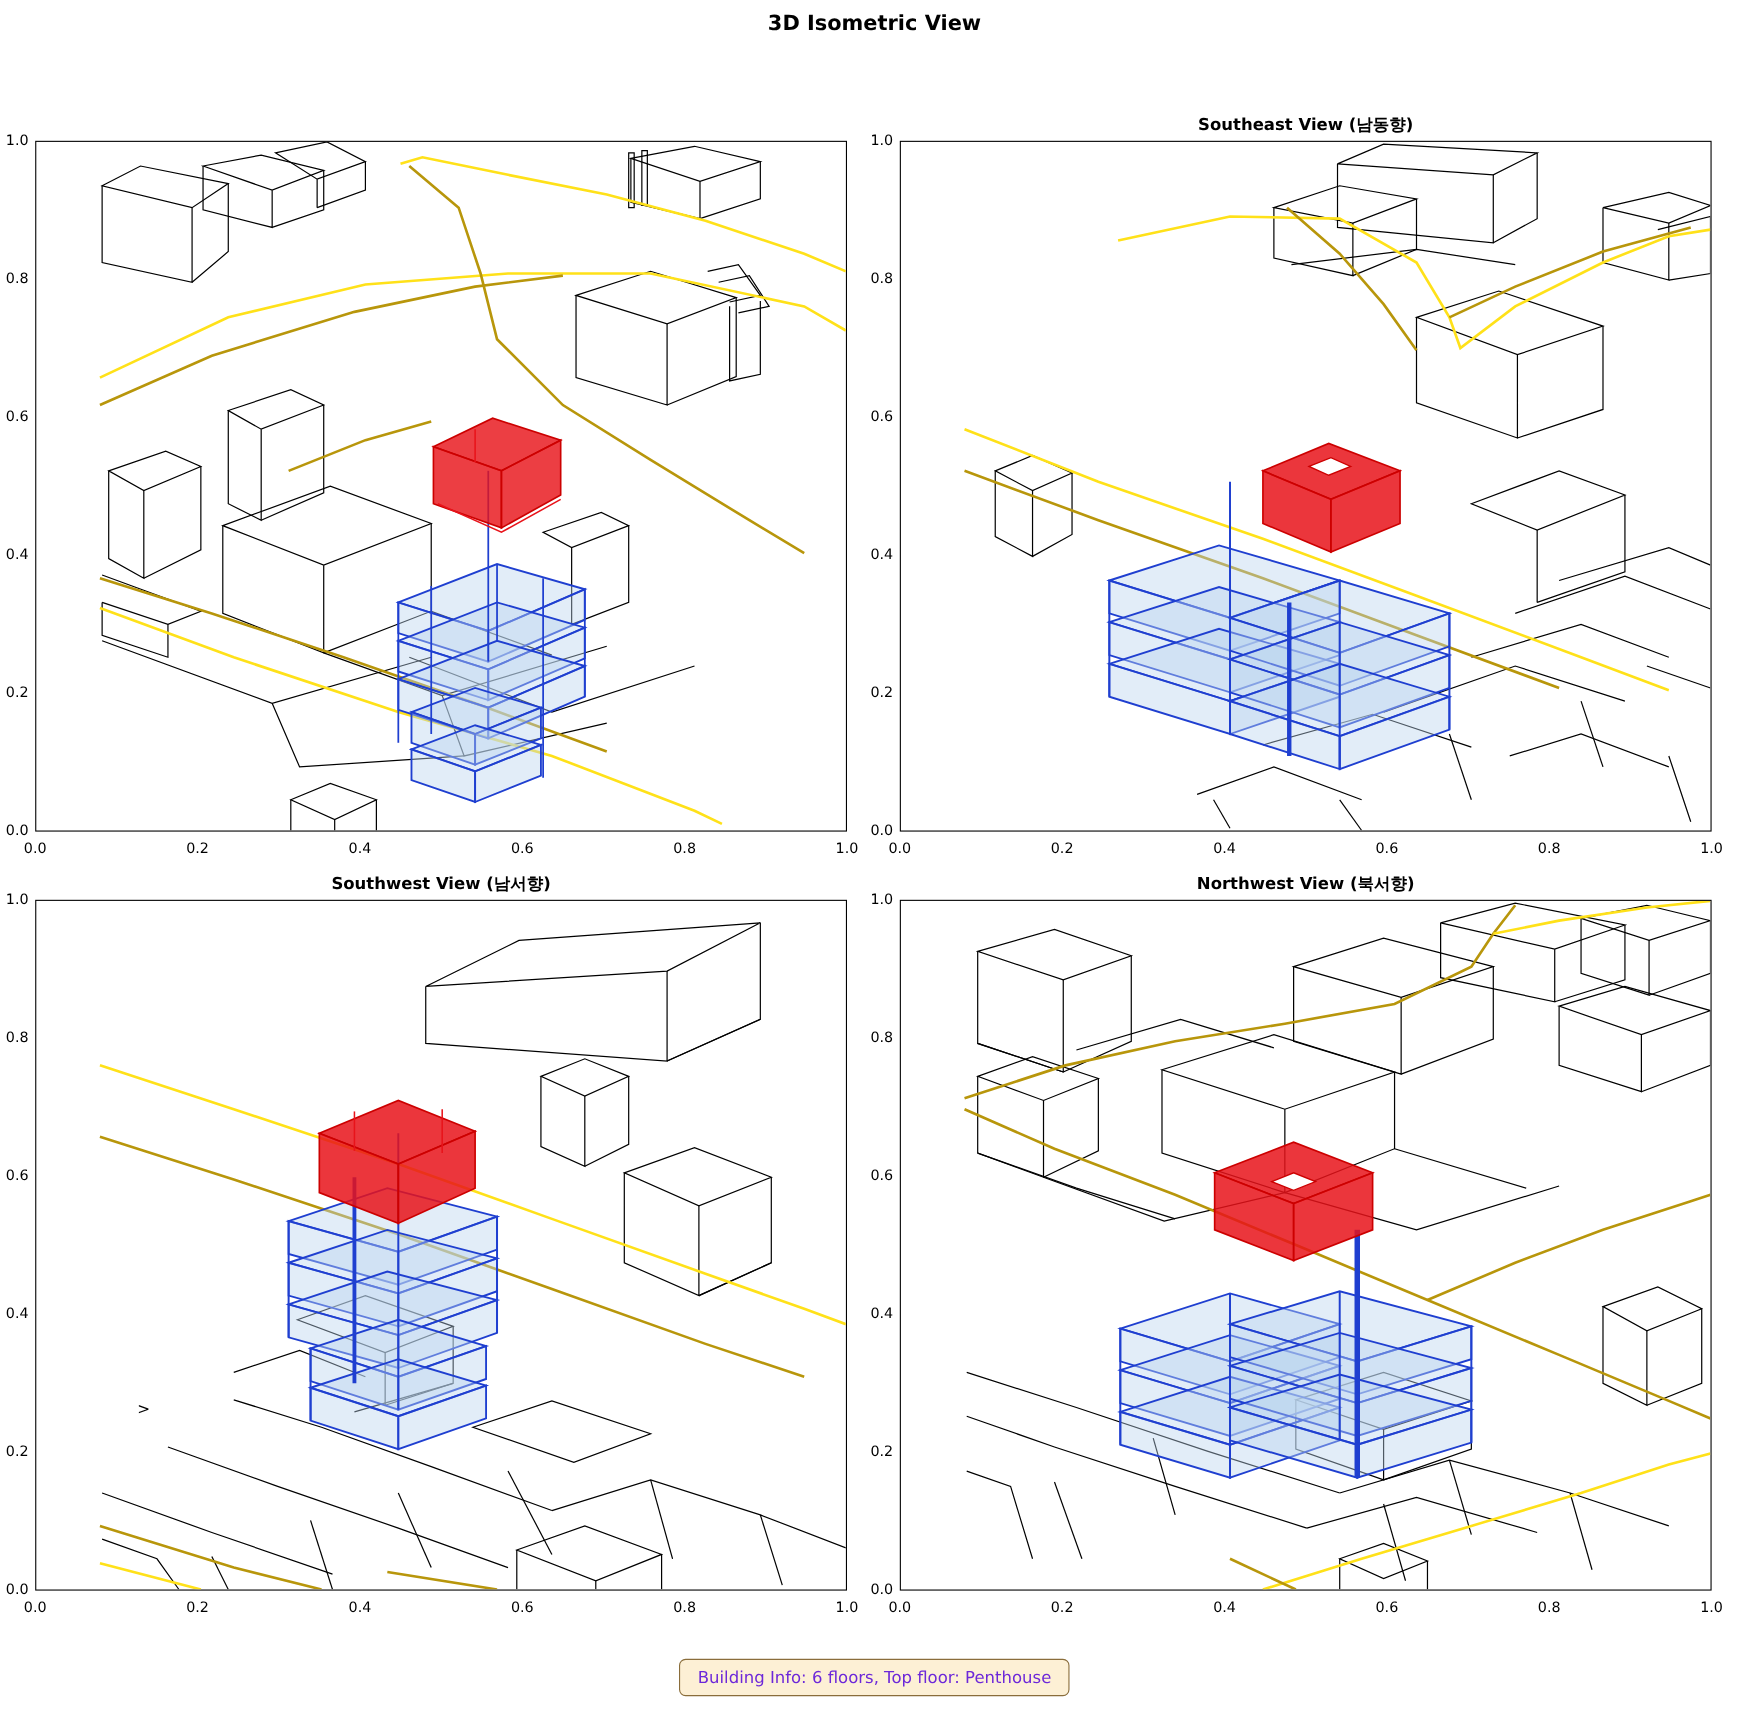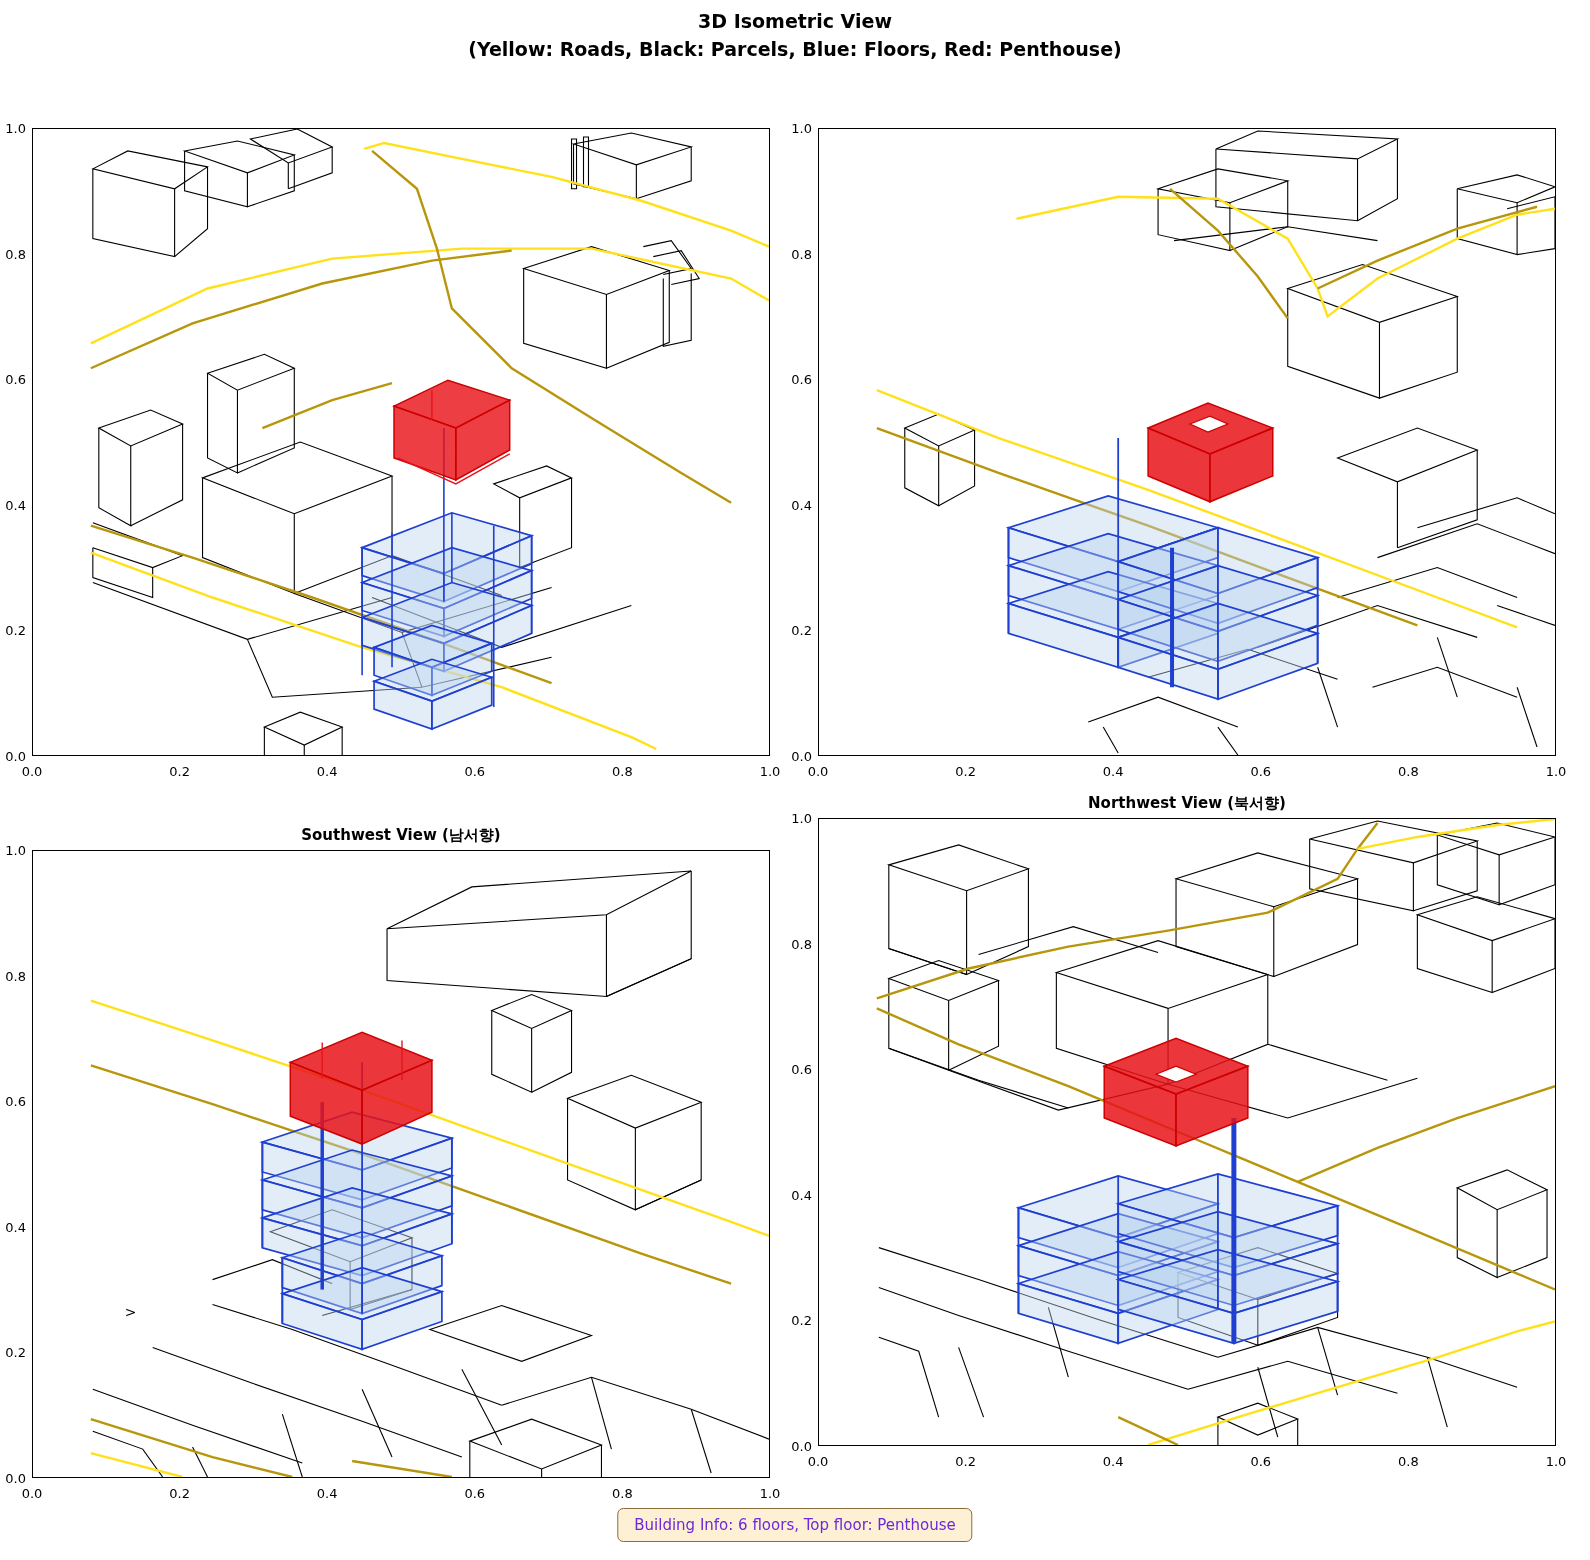--- a/index.html
+++ b/index.html
@@ -90,21 +90,20 @@
     color: #6d28d9;
   }
 </style>
 </head>
 <body>
 
 <div class="figure">
 
   <div class="suptitle">
     <span>3D Isometric View</span>
-    <span class="line2">(Yellow: Roads, Black: Parcels, Blue: Floors, Red: Penthouse)</span>
   </div>
 
   <div class="panel" style="left:32px; top:128px; width:738px; height:628px;">
     <div class="axes">
       <svg viewBox="0 0 738 628" preserveAspectRatio="none">
         <g fill="none" stroke="#000000" stroke-width="1.1">
 
           <path d="M60,40 L95,22 L175,38 L142,60 Z"></path>
           <path d="M60,40 L60,110 L142,128 L142,60"></path>
           <path d="M175,38 L175,100 L142,128"></path>
@@ -206,20 +205,21 @@
     <div class="tick-label ytick" style="left:-36px; top:628px; width:30px;">0.0</div>
     <div class="tick-label xtick" style="left:0px; top:636px;">0.0</div>
     <div class="tick-label xtick" style="left:147.6px; top:636px;">0.2</div>
     <div class="tick-label xtick" style="left:295.2px; top:636px;">0.4</div>
     <div class="tick-label xtick" style="left:442.8px; top:636px;">0.6</div>
     <div class="tick-label xtick" style="left:590.4px; top:636px;">0.8</div>
     <div class="tick-label xtick" style="left:738px; top:636px;">1.0</div>
   </div>
 
   <div class="panel" style="left:818px; top:128px; width:738px; height:628px;">
+    <div class="panel-title">Southeast View (남동향)</div>
     <div class="axes">
       <svg viewBox="0 0 738 628" preserveAspectRatio="none">
         <g fill="none" stroke="#000000" stroke-width="1.1">
           <path d="M398,20 L440,2 L580,10 L540,30 Z"></path>
           <path d="M398,20 L398,78 L540,92 L540,30"></path>
           <path d="M580,10 L580,70 L540,92"></path>
           <path d="M340,60 L400,40 L470,52 L412,74 Z"></path>
           <path d="M340,60 L340,106 L412,122 L412,74"></path>
           <path d="M470,52 L470,98 L412,122"></path>
           <path d="M356,112 L470,98 L560,112"></path>
@@ -300,21 +300,21 @@
     <div class="tick-label ytick" style="left:-36px; top:502.4px; width:30px;">0.2</div>
     <div class="tick-label ytick" style="left:-36px; top:628px; width:30px;">0.0</div>
     <div class="tick-label xtick" style="left:0px; top:636px;">0.0</div>
     <div class="tick-label xtick" style="left:147.6px; top:636px;">0.2</div>
     <div class="tick-label xtick" style="left:295.2px; top:636px;">0.4</div>
     <div class="tick-label xtick" style="left:442.8px; top:636px;">0.6</div>
     <div class="tick-label xtick" style="left:590.4px; top:636px;">0.8</div>
     <div class="tick-label xtick" style="left:738px; top:636px;">1.0</div>
   </div>
 
-  <div class="panel" style="left:32px; top:850px; width:738px; height:628px;">
+  <div class="panel" style="left:32px; top:818px; width:738px; height:628px;">
     <div class="panel-title">Southwest View (남서향)</div>
     <div class="axes">
       <svg viewBox="0 0 738 628" preserveAspectRatio="none">
         <g fill="none" stroke="#000000" stroke-width="1.1">
           <path d="M355,78 L440,36 L660,20 L575,64 Z"></path>
           <path d="M355,78 L355,130 L575,146 L575,64"></path>
           <path d="M660,20 L660,108 L575,146"></path>
           <path d="M575,146 L660,108"></path>
           <path d="M460,160 L500,144 L540,160 L500,178 Z"></path>
           <path d="M460,160 L460,224 L500,242 L500,178"></path>

